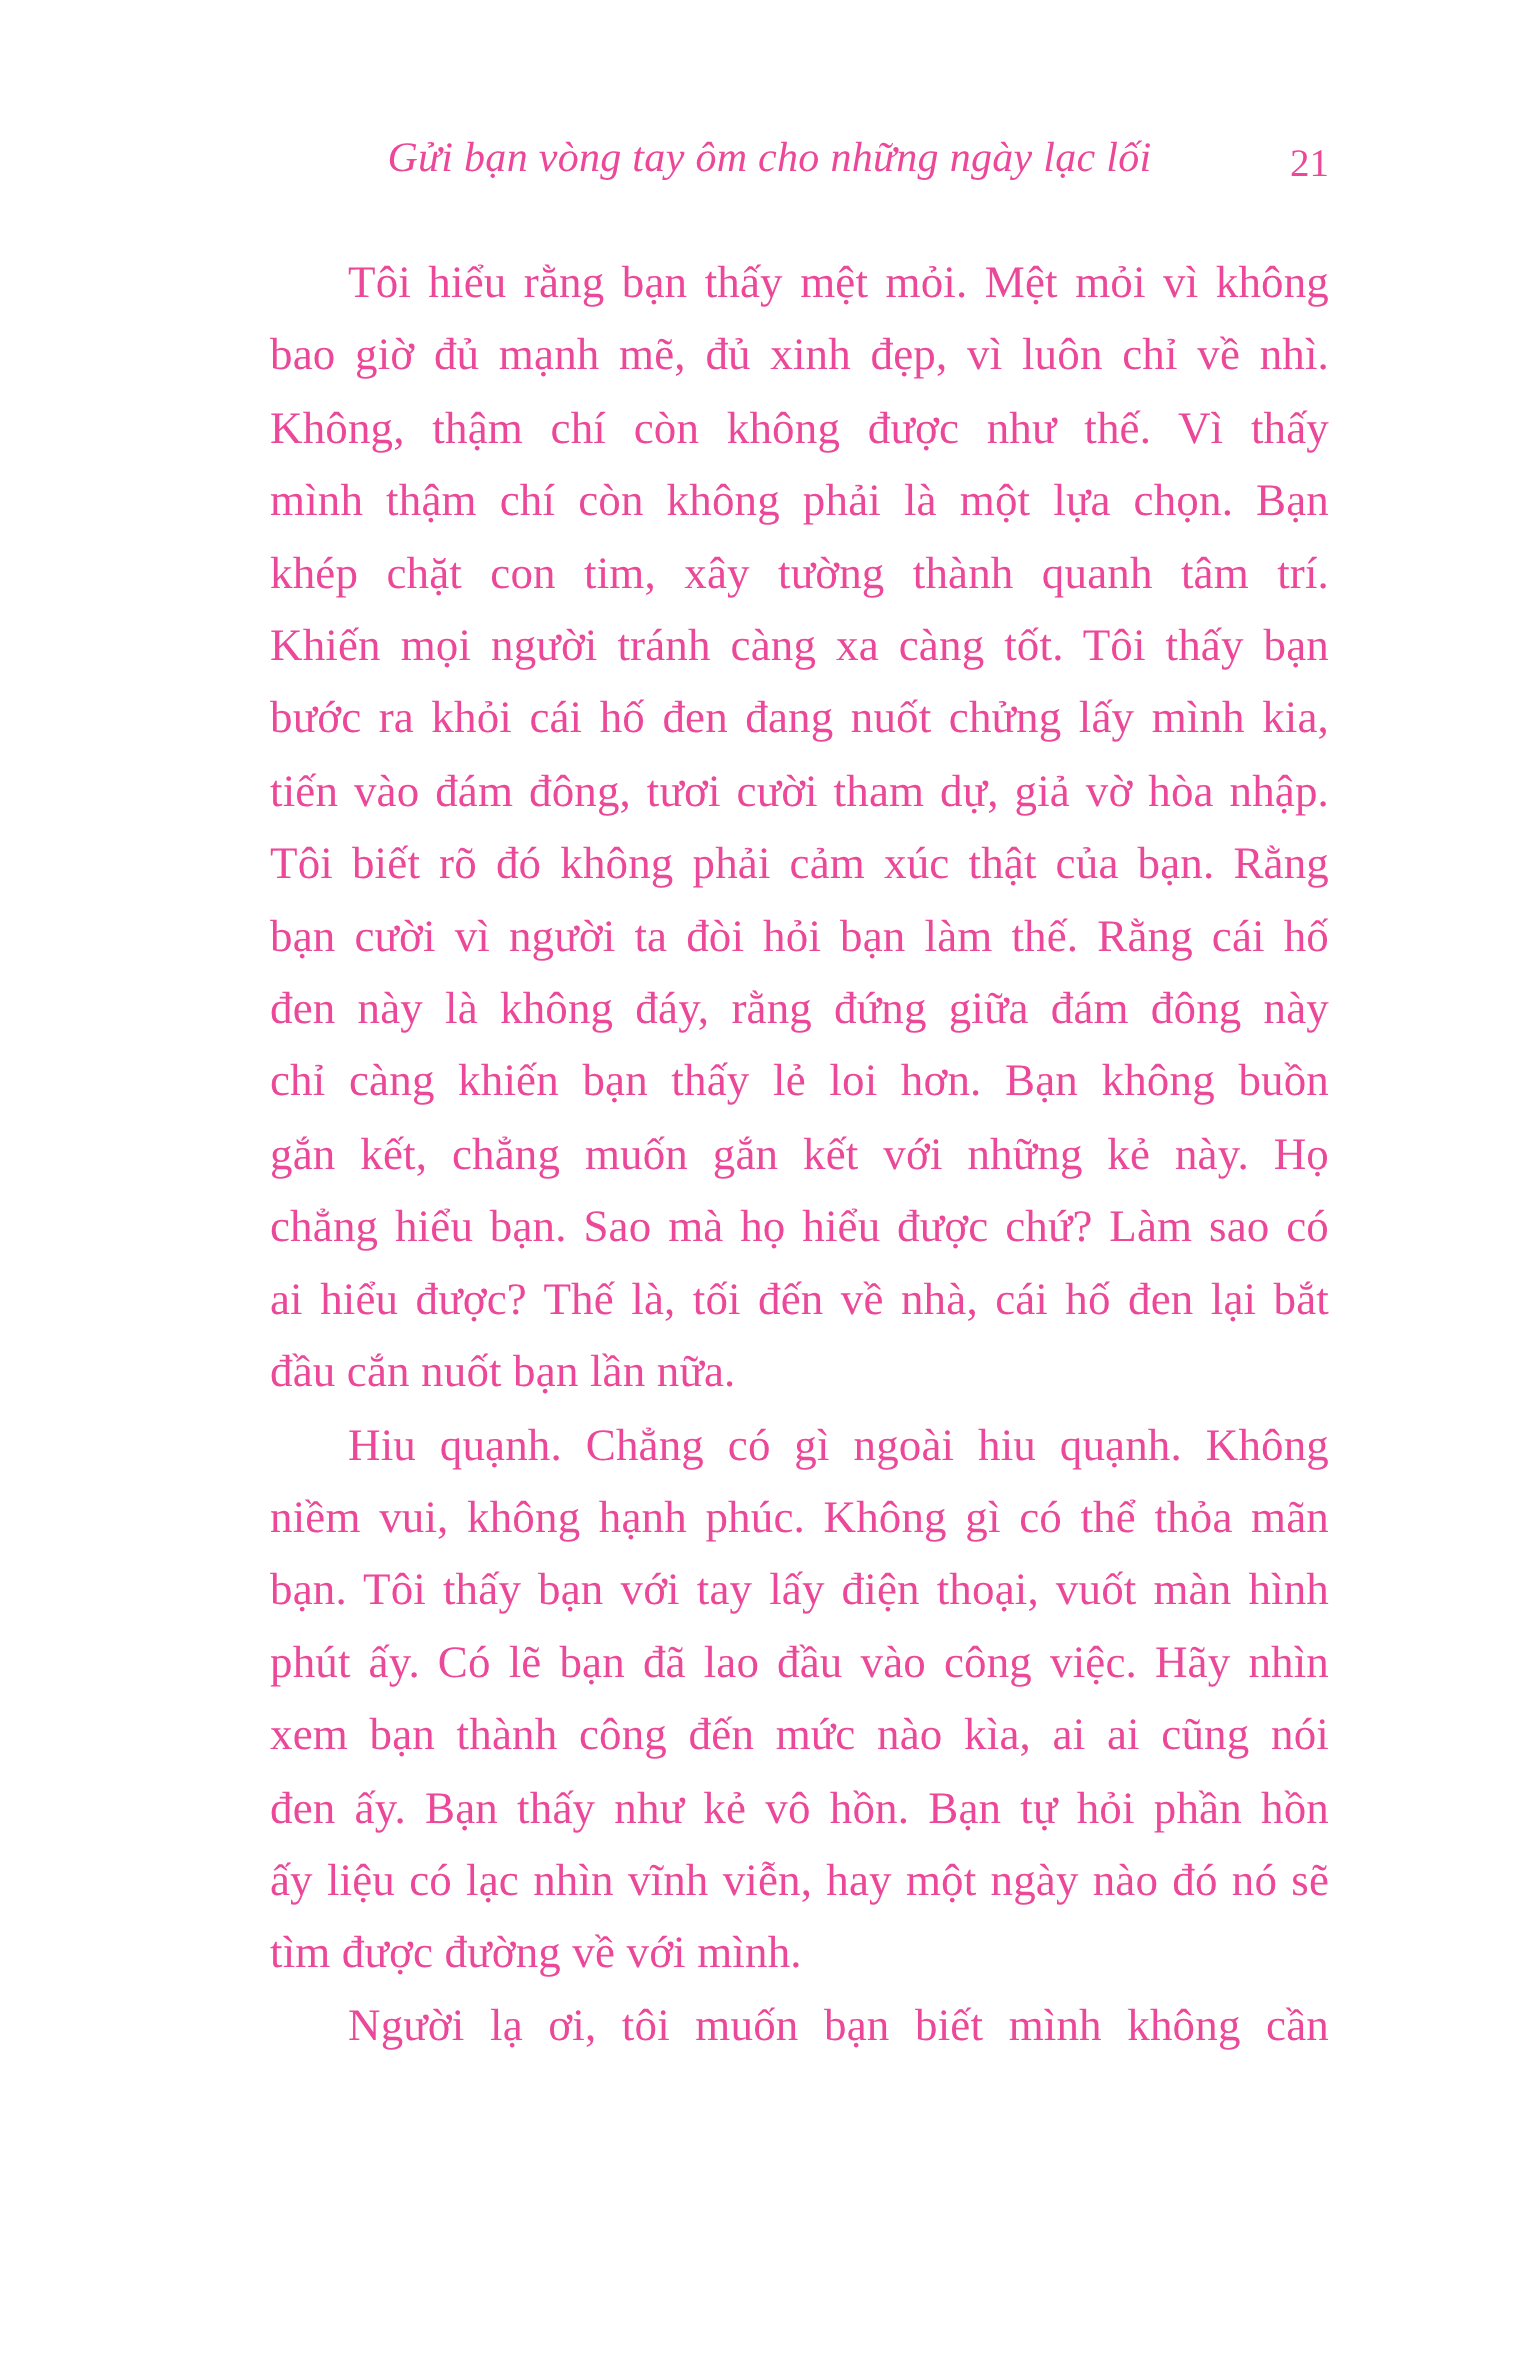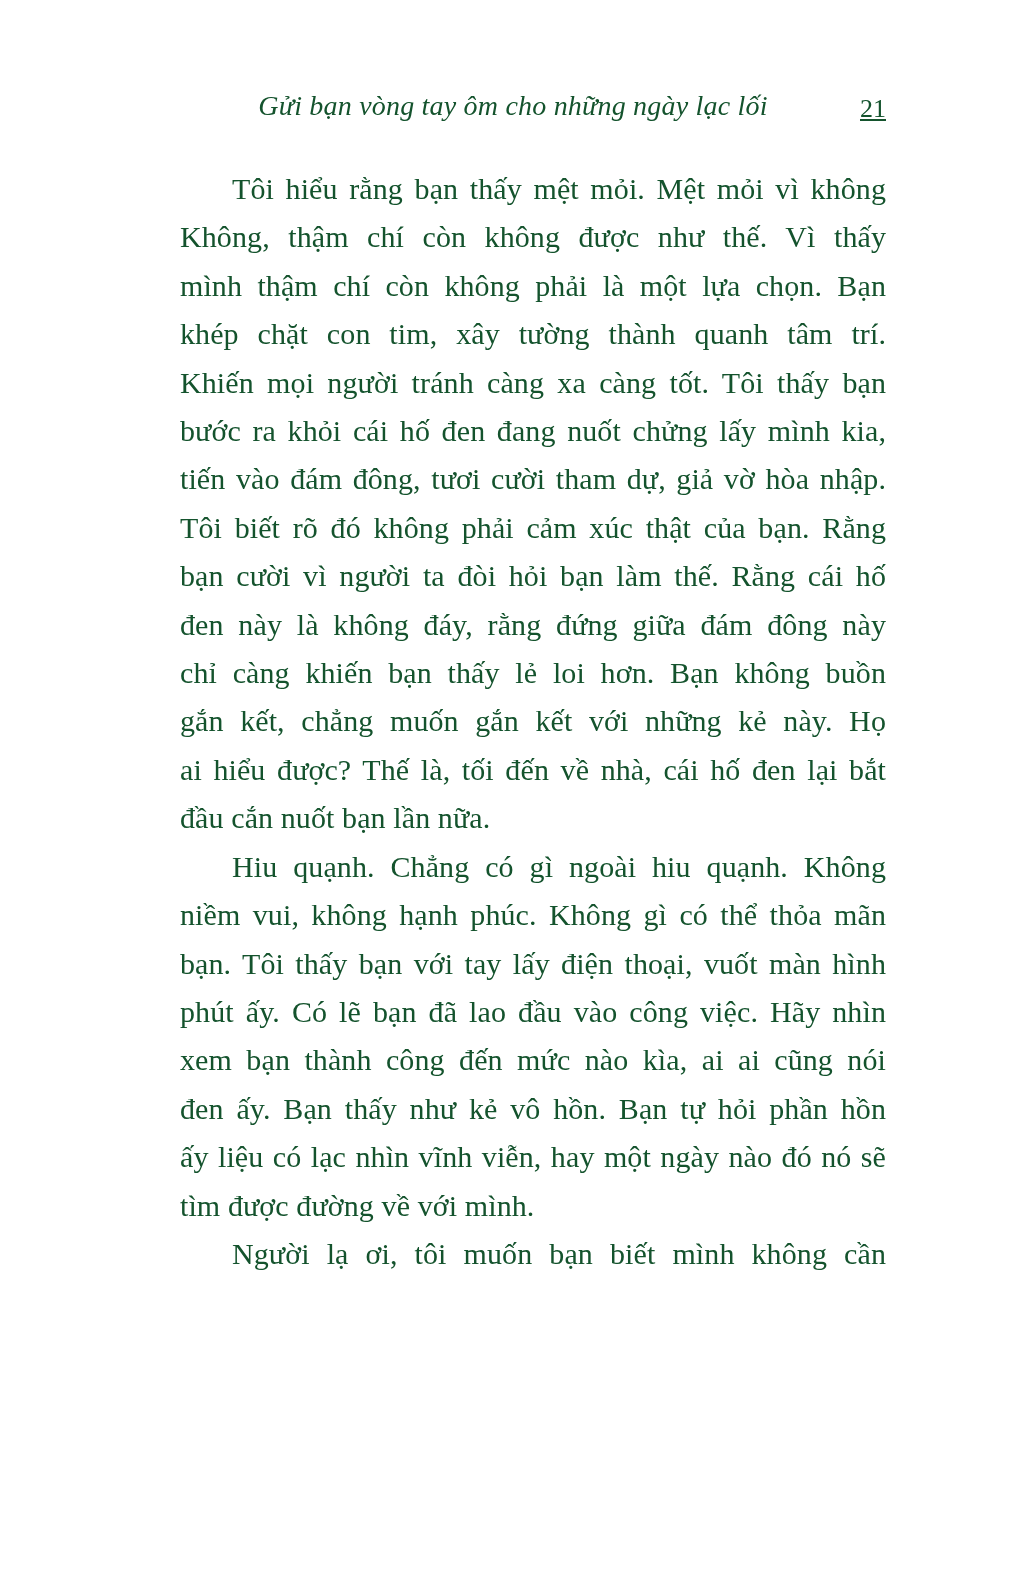--- a/index.html
+++ b/index.html
@@ -7,21 +7,21 @@
     padding: 0;
     background: #ffffff;
   }
   .page {
     position: relative;
     width: 1024px;
     height: 1575px;
     background: #ffffff;
     overflow: hidden;
     font-family: "Liberation Serif", "DejaVu Serif", serif;
-    color: #14532d;
+    color: #ec4899;
   }
   .page-header {
     position: absolute;
     top: 86px;
     left: 140px;
     width: 746px;
     height: 44px;
   }
   .running-title {
     position: absolute;
@@ -34,21 +34,20 @@
     line-height: 40px;
     letter-spacing: 0.2px;
     white-space: nowrap;
   }
   .page-number {
     position: absolute;
     right: 0;
     top: 3px;
     font-size: 26px;
     line-height: 40px;
-    text-decoration: underline;
   }
   .body-text {
     position: absolute;
     top: 165px;
     left: 140px;
     width: 746px;
   }
   .line {
     font-size: 30px;
     line-height: 48.4px;
@@ -70,31 +69,33 @@
 
 <div class="page">
 
   <div class="page-header">
     <div class="running-title">Gửi bạn vòng tay ôm cho những ngày lạc lối</div>
     <div class="page-number">21</div>
   </div>
 
   <div class="body-text">
       <div class="line first">Tôi hiểu rằng bạn thấy mệt mỏi. Mệt mỏi vì không</div>
+      <div class="line">bao giờ đủ mạnh mẽ, đủ xinh đẹp, vì luôn chỉ về nhì.</div>
       <div class="line">Không, thậm chí còn không được như thế. Vì thấy</div>
       <div class="line">mình thậm chí còn không phải là một lựa chọn. Bạn</div>
       <div class="line">khép chặt con tim, xây tường thành quanh tâm trí.</div>
       <div class="line">Khiến mọi người tránh càng xa càng tốt. Tôi thấy bạn</div>
       <div class="line">bước ra khỏi cái hố đen đang nuốt chửng lấy mình kia,</div>
       <div class="line">tiến vào đám đông, tươi cười tham dự, giả vờ hòa nhập.</div>
       <div class="line">Tôi biết rõ đó không phải cảm xúc thật của bạn. Rằng</div>
       <div class="line">bạn cười vì người ta đòi hỏi bạn làm thế. Rằng cái hố</div>
       <div class="line">đen này là không đáy, rằng đứng giữa đám đông này</div>
       <div class="line">chỉ càng khiến bạn thấy lẻ loi hơn. Bạn không buồn</div>
       <div class="line">gắn kết, chẳng muốn gắn kết với những kẻ này. Họ</div>
+      <div class="line">chẳng hiểu bạn. Sao mà họ hiểu được chứ? Làm sao có</div>
       <div class="line">ai hiểu được? Thế là, tối đến về nhà, cái hố đen lại bắt</div>
       <div class="line flush-last">đầu cắn nuốt bạn lần nữa.</div>
       <div class="line first">Hiu quạnh. Chẳng có gì ngoài hiu quạnh. Không</div>
       <div class="line">niềm vui, không hạnh phúc. Không gì có thể thỏa mãn</div>
       <div class="line">bạn. Tôi thấy bạn với tay lấy điện thoại, vuốt màn hình</div>
       <div class="line">phút ấy. Có lẽ bạn đã lao đầu vào công việc. Hãy nhìn</div>
       <div class="line">xem bạn thành công đến mức nào kìa, ai ai cũng nói</div>
       <div class="line">đen ấy. Bạn thấy như kẻ vô hồn. Bạn tự hỏi phần hồn</div>
       <div class="line">ấy liệu có lạc nhìn vĩnh viễn, hay một ngày nào đó nó sẽ</div>
       <div class="line flush-last">tìm được đường về với mình.</div>

